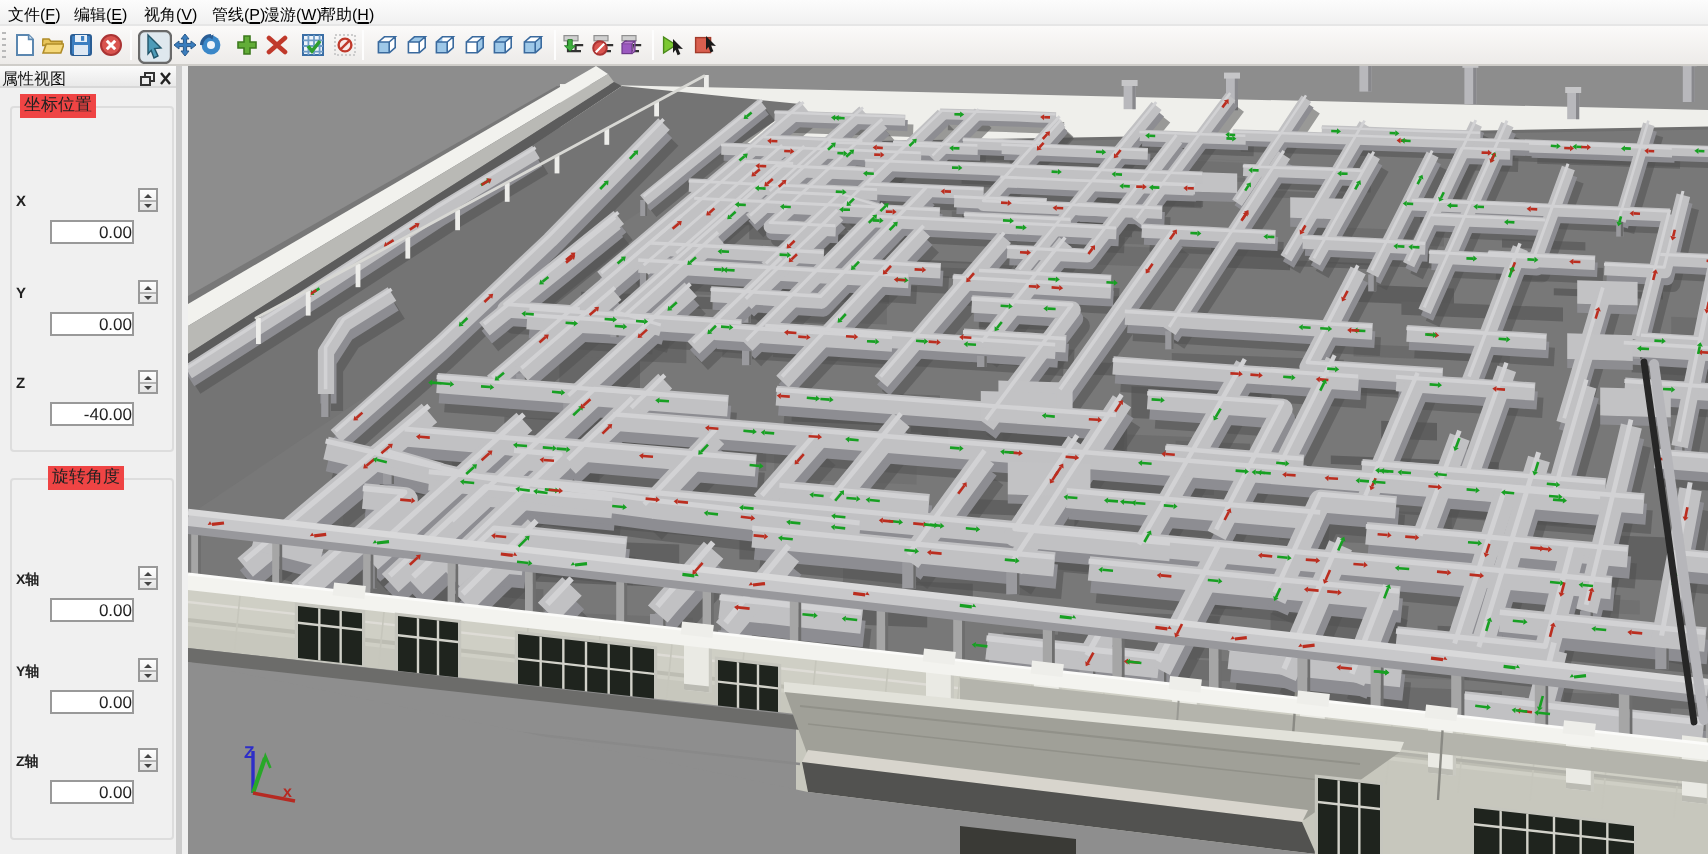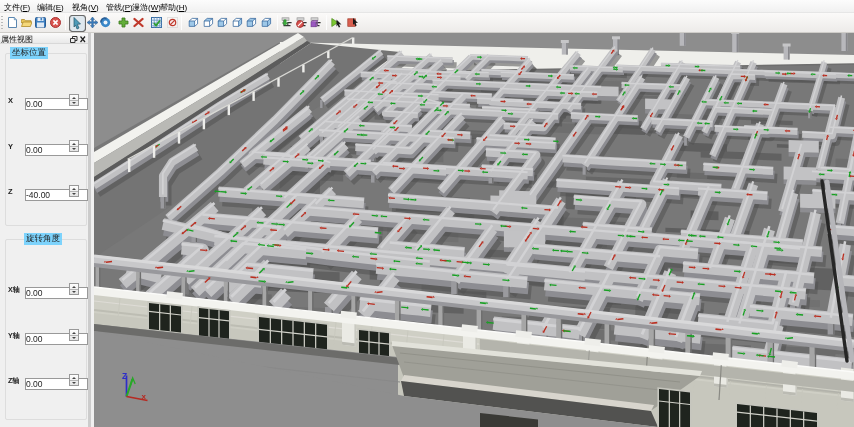--- a/index.html
+++ b/index.html
@@ -17,25 +17,25 @@
   .tsep { position:absolute; top:2px; width:1px; height:15px; background:#d0cecb; border-right:1px solid #fdfdfd; }
   .grip { position:absolute; top:3px; width:2px; height:14px;
      background-image:repeating-linear-gradient(#b9b9b9 0 1px, transparent 1px 3px); }
   
   #panel { position:absolute; left:0; top:33px; width:91px; height:394px; background:#f0f0f0; border-right:3px solid #cccccc;}
   #ptitle { position:absolute; left:0; top:0; width:88px; height:11px;
     background:linear-gradient(#fbfbfb,#e9e9e9); border-bottom:1px solid #d8d8d8;
     font-size:8px; color:#111; }
   #ptitle .t { position:absolute; left:1px; top:1px; }
   .gbox { position:absolute; left:5px; width:82px; border:1px solid #dddddd; border-radius:2px; }
-  .glabel { position:absolute; background:#7dd3fc; font-size:8.5px; color:#222; padding:0 2px; }
+  .glabel { position:absolute; background:#ef4444; font-size:8.5px; color:#222; padding:0 2px; }
   .frow { position:absolute; font-size:8px; color:#222; }
   .flabel { position:absolute; left:0; top:2px; font-weight:bold; font-size:7.5px;}
-  .fbox { position:absolute; left:17px; top:4px; width:63px; height:12px; border:1px solid #999999; background:#fff;
-     font-size:8.5px; text-align:left; line-height:11px; }
+  .fbox { position:absolute; left:17px; top:16px; width:42px; height:12px; border:1px solid #999999; background:#fff;
+     font-size:8.5px; text-align:right; line-height:11px; }
   .fspin { position:absolute; left:61px; top:0; width:10px; height:12px; border:1px solid #999999; background:linear-gradient(#fefefe,#e4e4e4); }
   .fspin:before { content:""; position:absolute; left:2px; top:1.5px;
      border-left:2px solid transparent; border-right:2px solid transparent; border-bottom:2.5px solid #444; }
   .fspin:after { content:""; position:absolute; left:2px; bottom:1.5px;
      border-left:2px solid transparent; border-right:2px solid transparent; border-top:2.5px solid #444; }
   .fspin i { position:absolute; left:0; top:4.5px; width:8px; height:0; border-top:1px solid #b5b5b5; }
   
   #viewport { position:absolute; left:94px; top:33px; width:760px; height:394px; background:#7d7d7d; overflow:hidden; }
 </style>
 </head>

